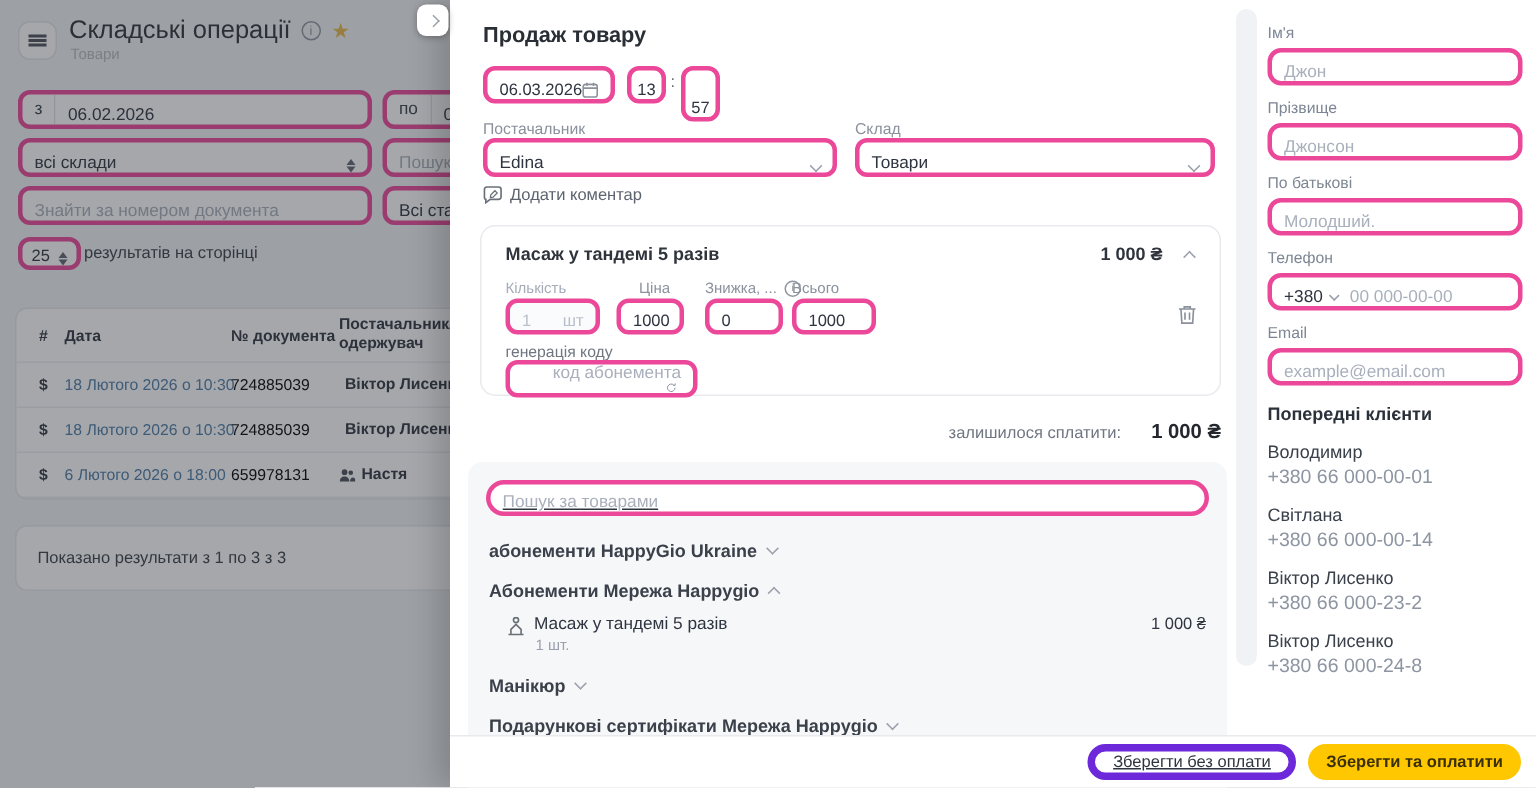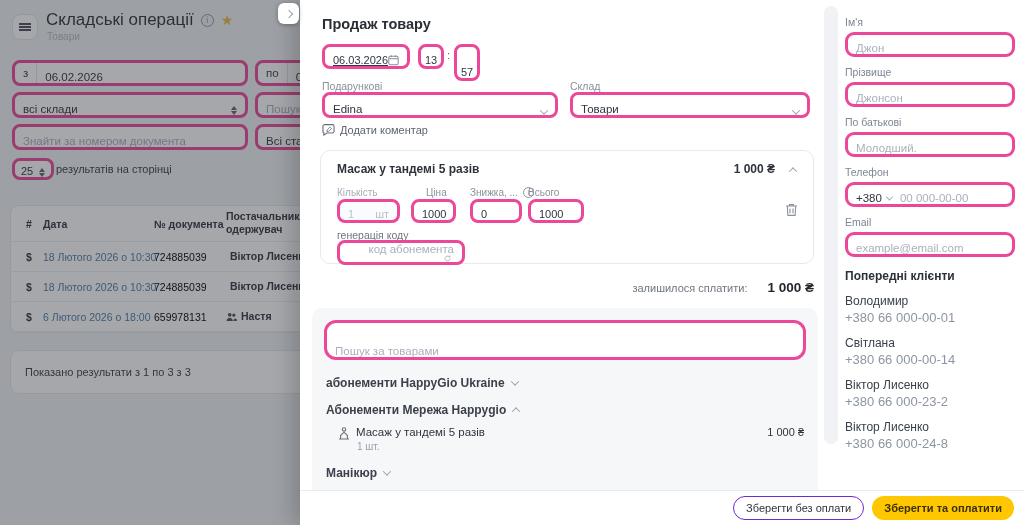--- a/index.html
+++ b/index.html
@@ -55,21 +55,21 @@
   .scard { position:absolute; left:10px; top:350px; width:300px; height:44px; background:#fff; border:1px solid #e5e7ea; border-radius:8px; }
   .scard span { position:absolute; left:14px; top:15px; font-size:11px; color:#3a4048; }
 
   .backdrop { position:absolute; inset:0; background:rgba(40,45,52,0.42); z-index:5; }
 
   
   .modal { position:absolute; left:300px; top:0; width:724px; height:525px; background:#fff; z-index:10; box-shadow:-8px 0 20px rgba(0,0,0,0.18); }
   .expand-btn { position:absolute; left:278px; top:3px; width:21px; height:21px; background:#fff; border-radius:6px; z-index:15; box-shadow:0 1px 4px rgba(0,0,0,0.3); display:flex; align-items:center; justify-content:center; }
 
   .m-title { position:absolute; left:22px; top:16px; font-size:14.5px; font-weight:bold; color:#2a2e35; }
-  .date-box { position:absolute; left:22px; top:44px; width:88px; height:25px; justify-content:space-between; font-size:11px;text-decoration:underline; }
+  .date-box { position:absolute; left:22px; top:44px; width:88px; height:25px; justify-content:space-between; font-size:11px; }
   .hour-box { position:absolute; left:118px; top:44px; width:26px; height:25px; justify-content:center; font-size:11px; padding:0 4px; }
   .t-colon { position:absolute; left:147px; top:49px; font-size:11px; color:#6a7079; }
   .min-box { position:absolute; left:154px; top:44px; width:26px; height:37px; justify-content:center; font-size:11px; padding:0 4px; }
   .emp-lbl { position:absolute; left:22px; top:80px; }
   .emp-sel { position:absolute; left:22px; top:92px; width:236px; height:26px; justify-content:space-between; }
   .wh-lbl { position:absolute; left:270px; top:80px; }
   .wh-sel { position:absolute; left:270px; top:92px; width:240px; height:26px; justify-content:space-between; }
   .comment-link { position:absolute; left:22px; top:124px; display:flex; align-items:center; gap:5px; font-size:11px; color:#5d646e; }
 
   .item-card { position:absolute; left:20px; top:150px; width:494px; height:114px; border:1px solid #e8eaee; border-radius:10px; background:#fff; }
@@ -86,21 +86,21 @@
   .ic-tot { position:absolute; left:207px; top:48px; width:56px; height:24px; font-size:11px; }
   .ic-trash { position:absolute; right:15px; top:52px; }
   .ic-codelbl { position:absolute; left:16px; top:78px; font-size:10.5px; color:#6f7680; }
   .ic-code { position:absolute; left:16px; top:89px; width:128px; height:25px; justify-content:space-between;flex-direction:column; }
 
   .remaining { position:absolute; right:210px; top:280px; display:flex; align-items:baseline; gap:20px; }
   .rem-lbl { font-size:11px; color:#6f7680; }
   .rem-val { font-size:13.5px; font-weight:bold; color:#24282e; }
 
   .catalog { position:absolute; left:12px; top:308px; width:506px; height:230px; background:#f6f7f9; border-radius:10px; padding:12px; }
-  .cat-search { height:40px; border-radius:12px; margin-bottom:9px; }
+  .cat-search { height:24px; border-radius:12px; margin-bottom:9px;text-decoration:underline; }
   .cat-row { display:flex; align-items:center; gap:7px; padding:7px 2px 6px 2px; font-size:12px; font-weight:bold; color:#3b414a; }
   .cat-item { display:flex; align-items:flex-start; padding:3px 2px 7px 14px; }
   .cat-item .nm { font-size:11.5px; color:#2f3540; }
   .cat-item .qt { font-size:10px; color:#9aa1ad; margin-top:3px; margin-left:1px; }
   .cat-item .pr { margin-left:auto; font-size:11px; color:#2f3540; }
   .cat-item .ico { margin-right:6px; margin-top:1px; }
 
   .scroll-gutter { position:absolute; left:524px; top:6px; width:14px; height:438px; background:#f1f2f6; border-radius:7px; }
 
   
@@ -108,21 +108,21 @@
   .client .lbl { display:block; margin-bottom:4px; color:#7d8694; }
   .client .inp { height:25px; margin-bottom:9px; border-radius:9px; }
   .phone-code { font-size:11.5px; color:#2f3540; display:flex; align-items:center; gap:5px; margin-right:8px; }
   .prev-title { font-size:12px; font-weight:bold; color:#2b313a; margin:12px 0 2px; }
   .pclient { margin-top:11px; }
   .pclient .nm { font-size:12px; color:#3a414b; }
   .pclient .tel { font-size:13px; color:#8d95a2; margin-top:2px; }
 
   
   .footer { position:absolute; left:0; right:0; bottom:0; height:35px; background:#fff; border-top:1px solid #e8eaee; z-index:20; display:flex; align-items:center; justify-content:flex-end; gap:8px; padding-right:10px; }
-  .btn-ghost { height:24px; padding:0 12px; border:1px solid #6d28d9; background:#fff; border-radius:12px; font-size:11px; color:#2f3540; display:flex; align-items:center; }
+  .btn-ghost { height:24px; padding:0 12px; border:5px solid #6d28d9; background:#fff; border-radius:12px; font-size:11px; color:#2f3540; display:flex; align-items:center;text-decoration:underline; }
   .btn-primary { height:24px; padding:0 12px; background:#ffc700; border:none; border-radius:12px; font-size:11px; font-weight:bold; color:#3a2f05; display:flex; align-items:center; }
 </style>
 </head>
 <body>
 
 <div class="page">
   <div class="burger">
       <b></b>
     </div>
   <div class="pg-title">
@@ -240,21 +240,21 @@
       </svg>
   </div>
   <div class="inp hour-box">
       <span>13</span>
     </div>
   <span class="t-colon">:</span>
   <div class="inp min-box">
       <span>57</span>
     </div>
 
-  <span class="lbl emp-lbl">Подарункові</span>
+  <span class="lbl emp-lbl">Постачальник</span>
   <div class="inp emp-sel">
     <span>Edina</span>
     <span class="cv down"></span>
   </div>
   <span class="lbl wh-lbl">Склад</span>
   <div class="inp wh-sel">
     <span>Товари</span>
     <span class="cv down"></span>
   </div>
 

